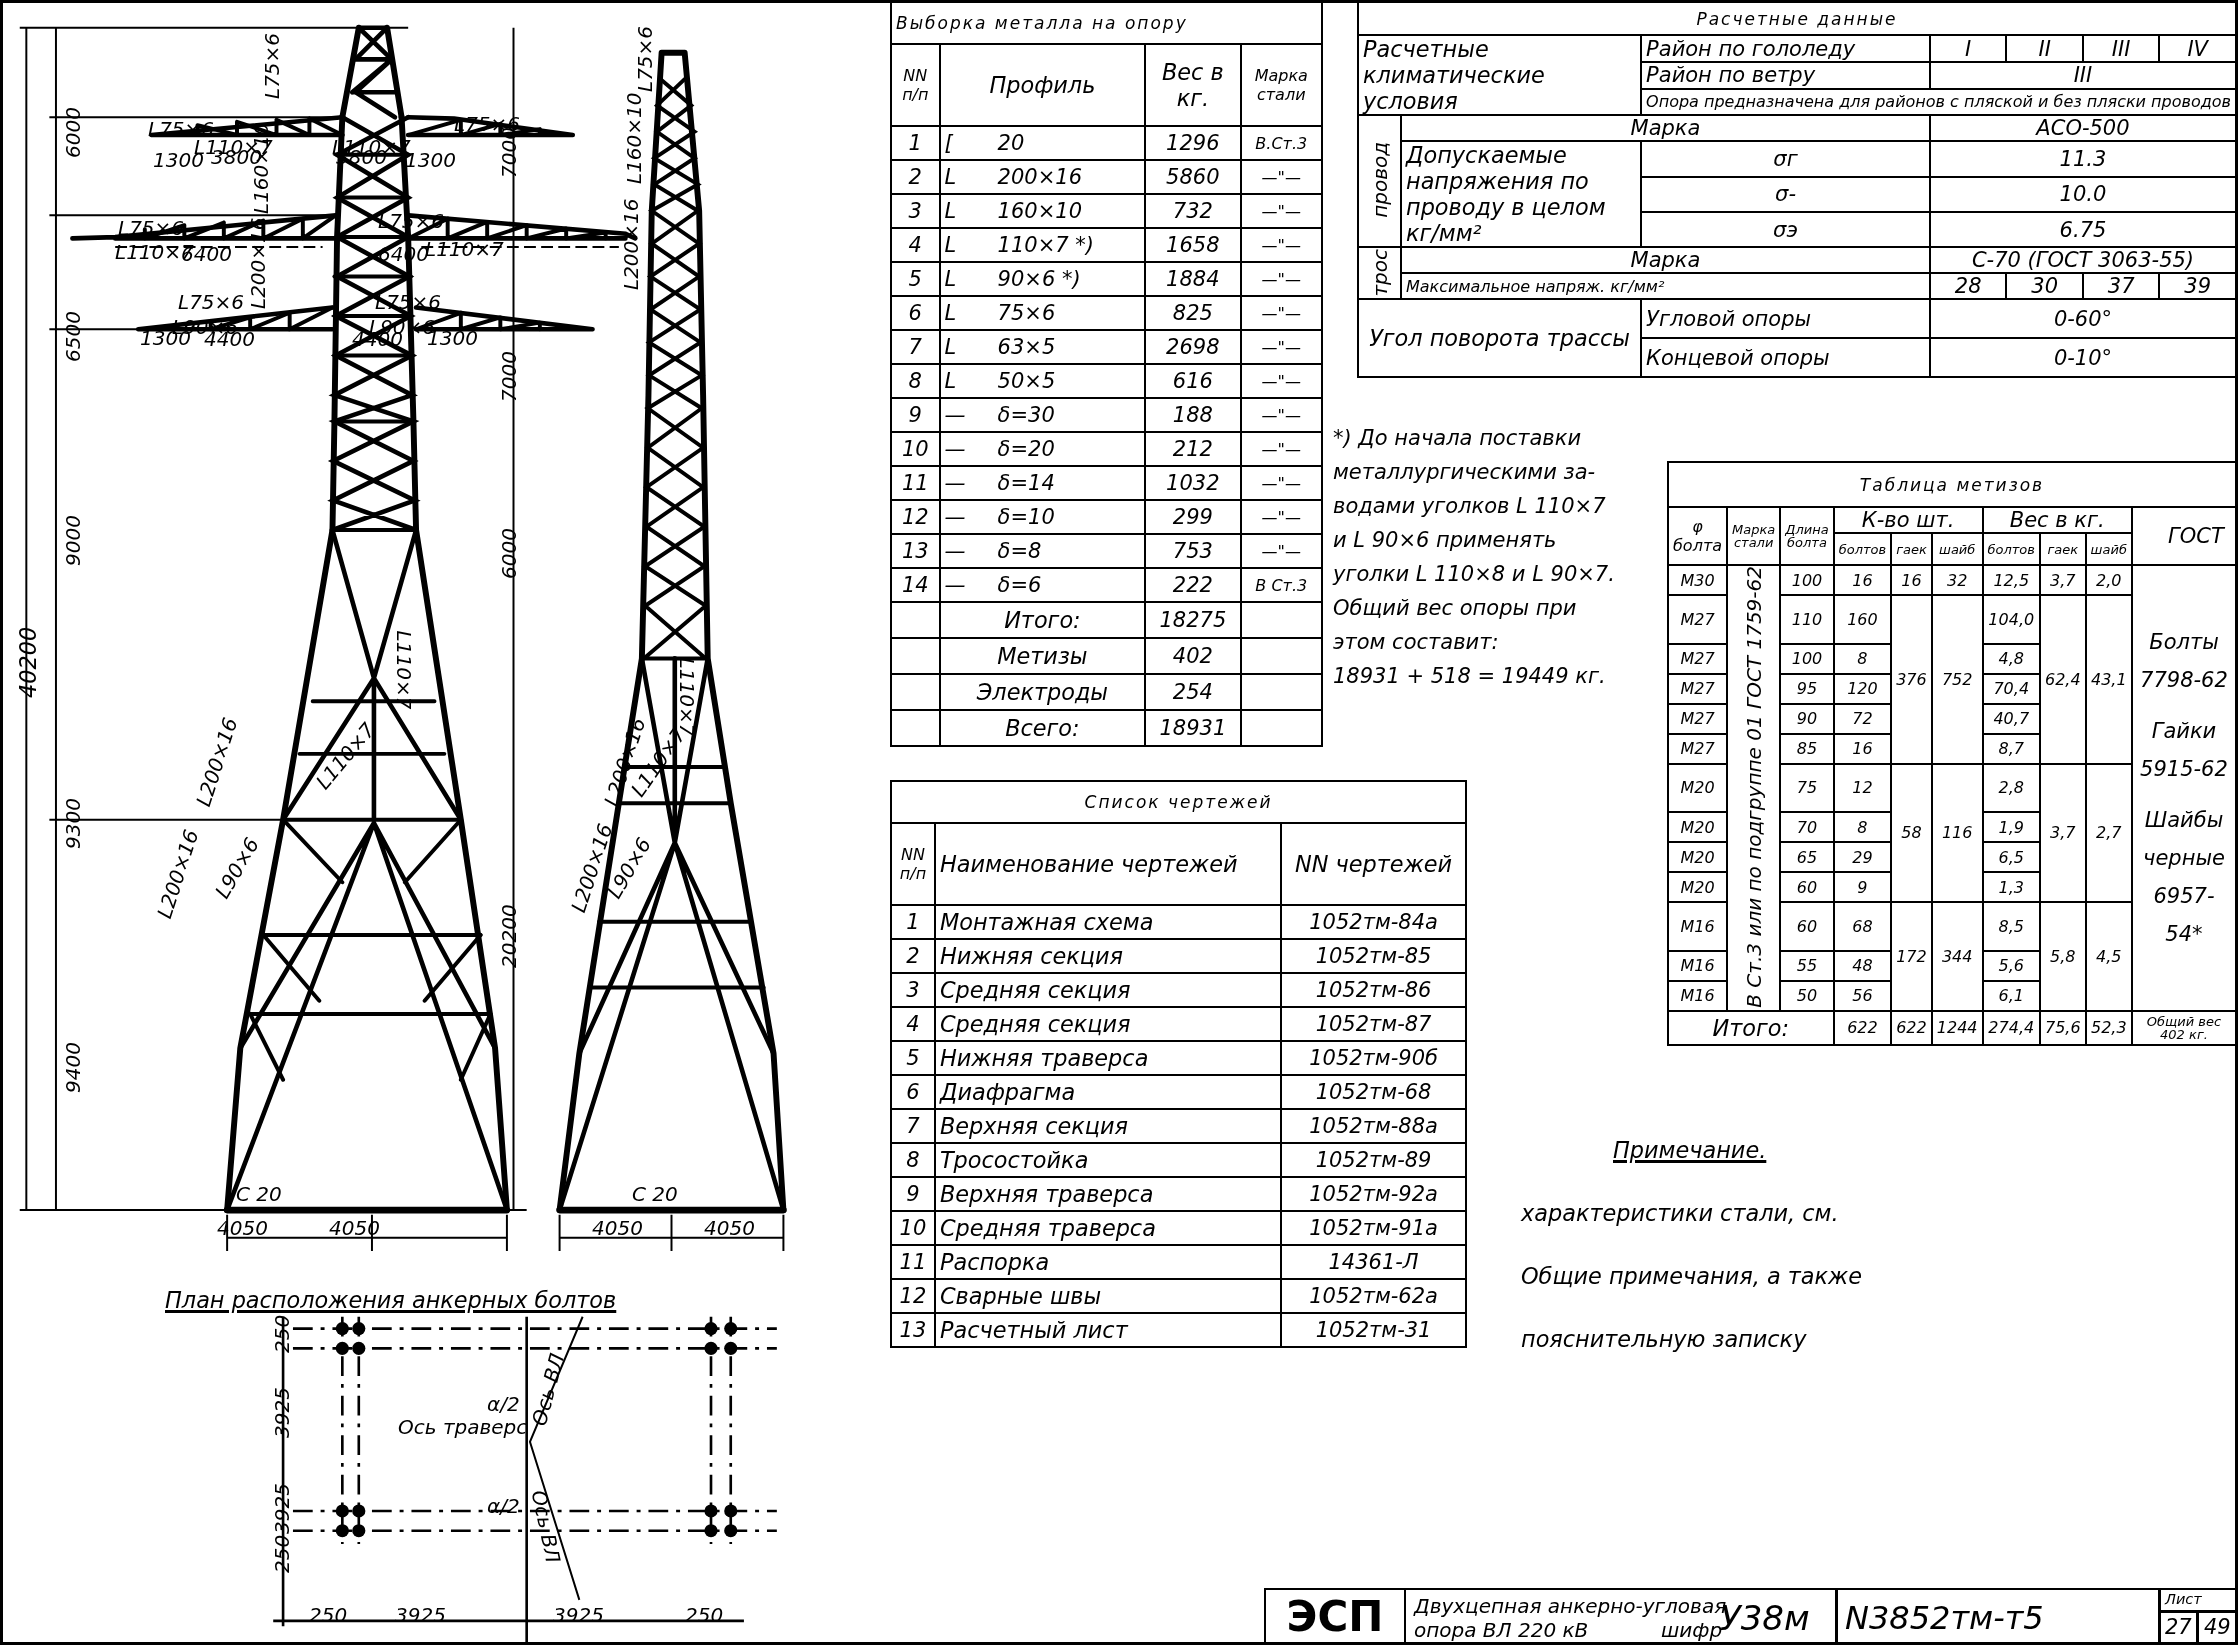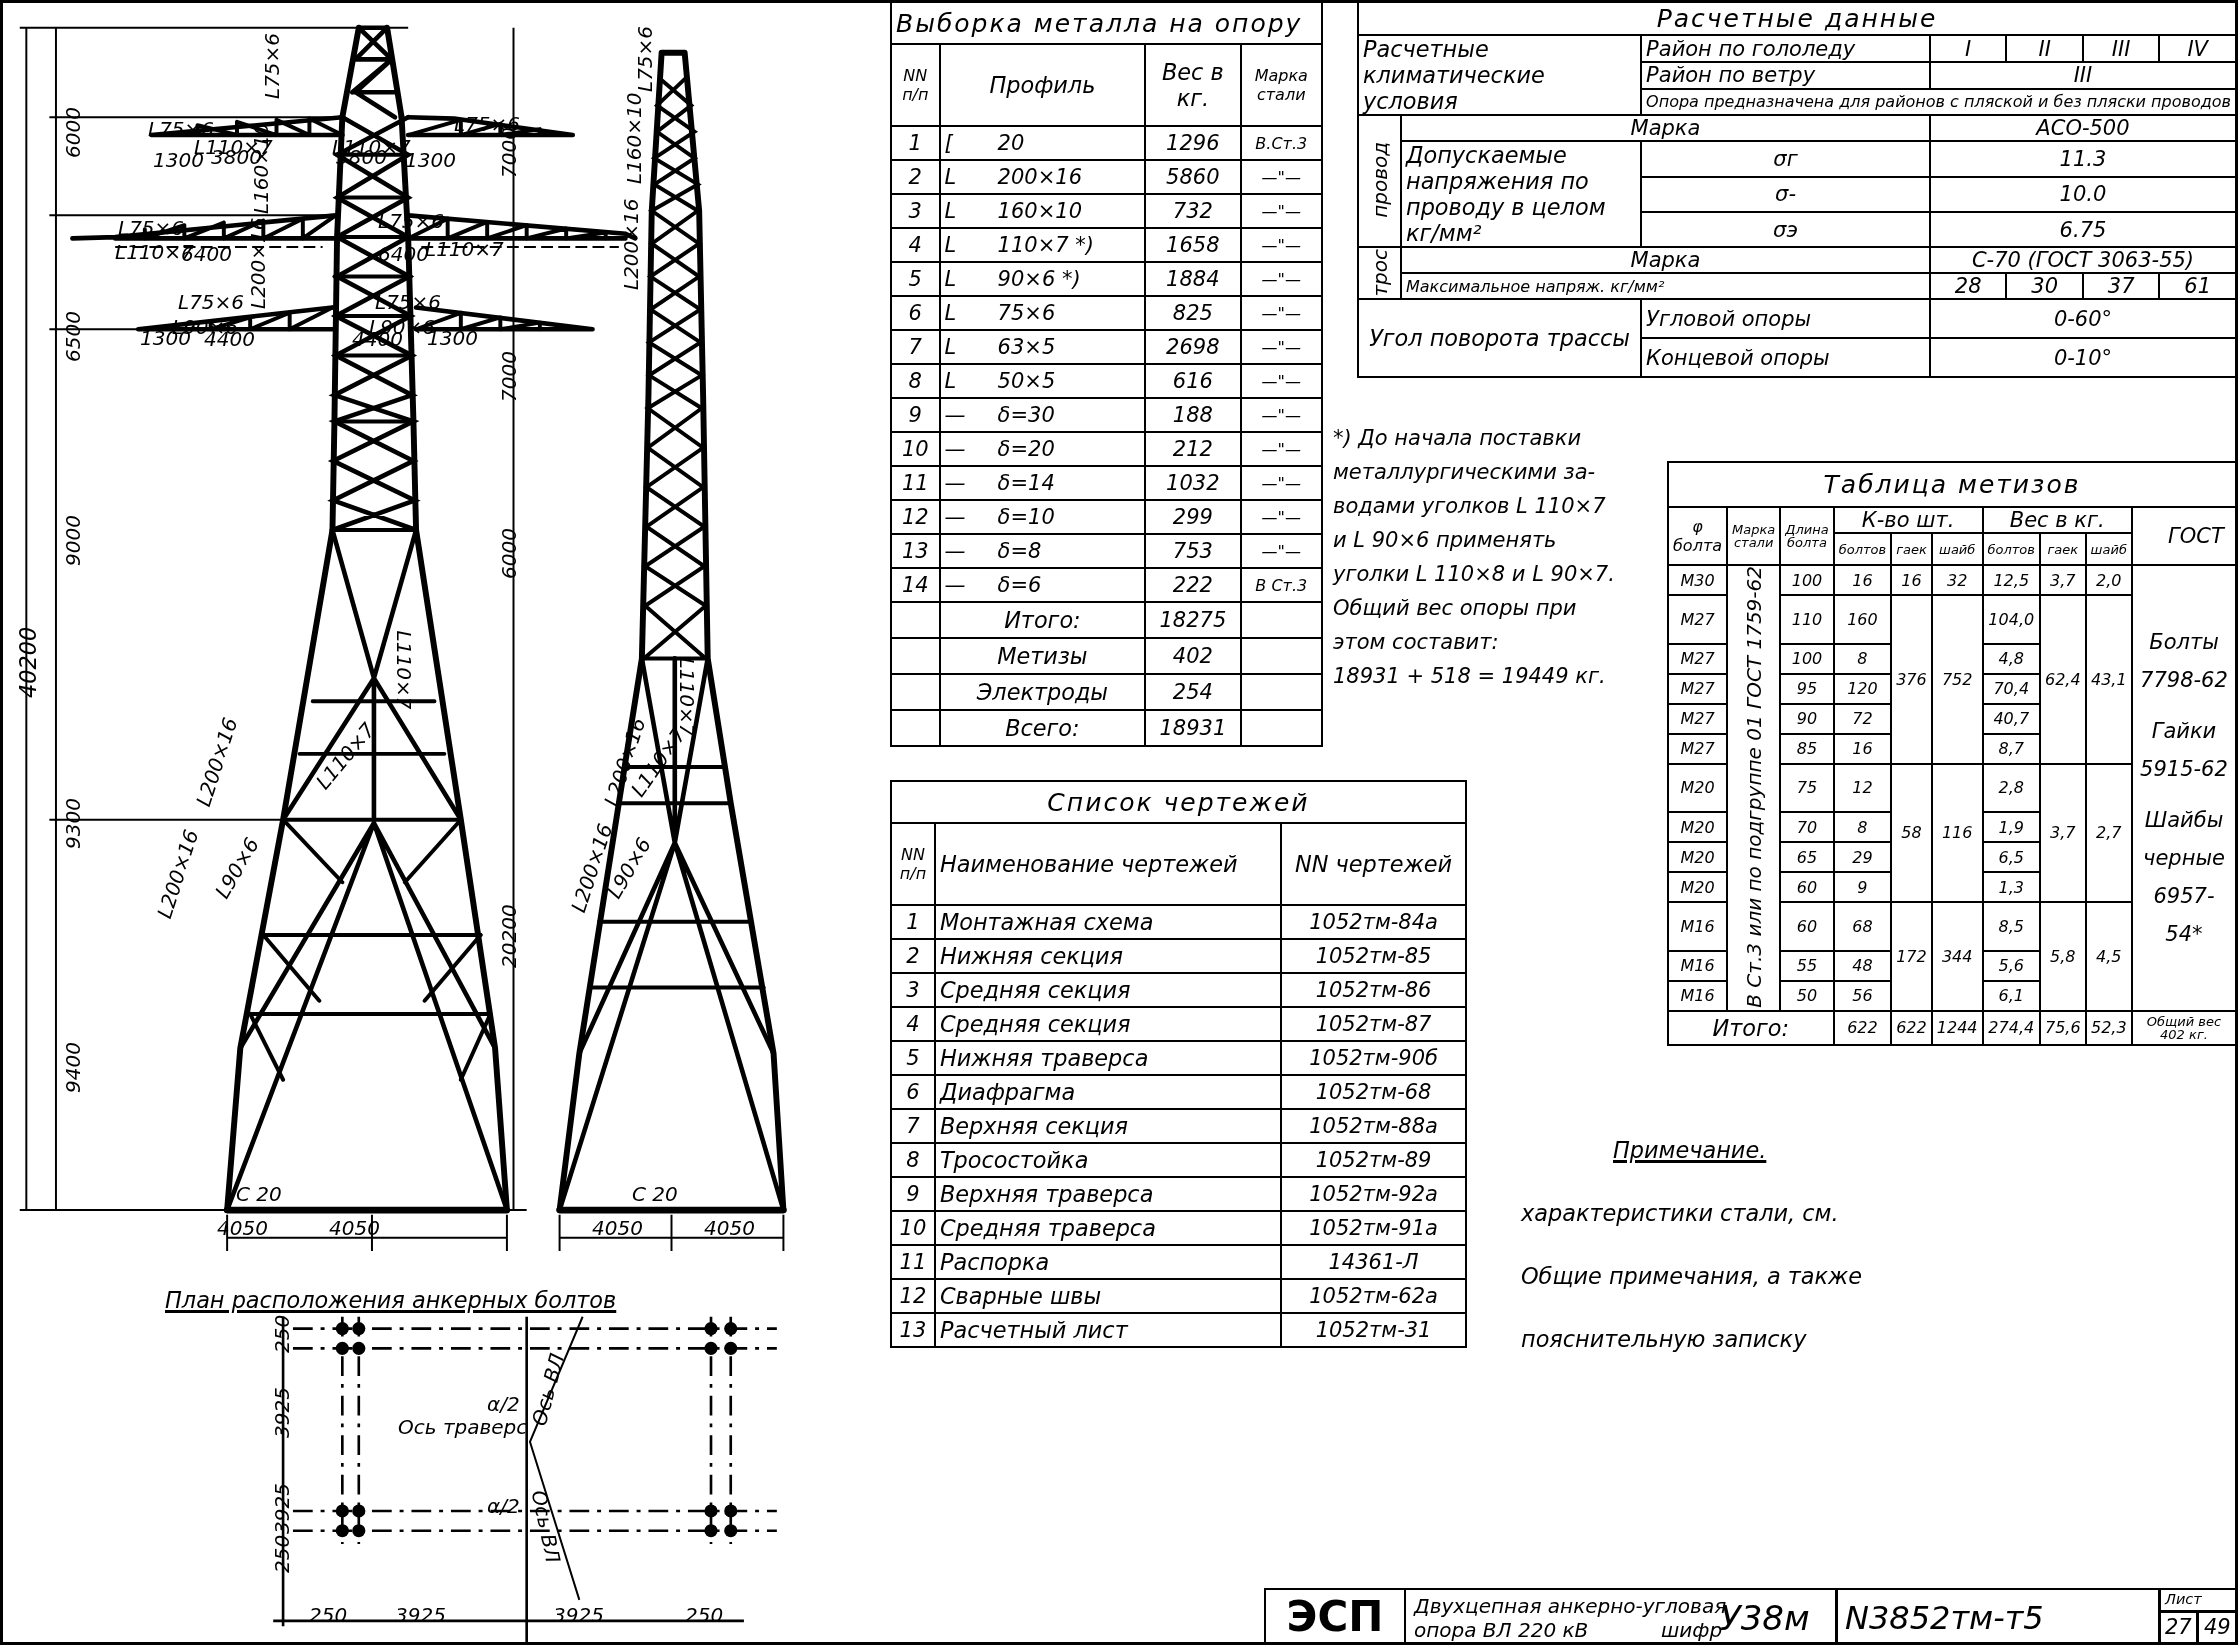--- a/index.html
+++ b/index.html
@@ -3,21 +3,21 @@
 <meta charset="utf-8">
 <style>
   html,body{margin:0;padding:0;background:#fff;}
   body{width:2239px;height:1646px;position:relative;overflow:hidden;
        font-family:"DejaVu Sans",sans-serif;color:#000;font-style:italic;}
   .frame{position:absolute;left:0;top:0;width:2232px;height:1639px;border:3.3px solid #000;}
   .abs{position:absolute;}
   svg.draw{position:absolute;left:0;top:0;}
   table.t{position:absolute;border-collapse:collapse;font-style:italic;}
   table.t td{border:2.6px solid #000;padding:0 4px;text-align:center;vertical-align:middle;white-space:nowrap;}
-  .title-cell{font-size:25px;letter-spacing:2px;margin-top:24px;}
+  .title-cell{font-size:17px;letter-spacing:2px;margin-top:24px;}
   .hdr{font-size:22.4px;}
   .cell{font-size:21px;}
   .small{font-size:16px;}
   .tiny{font-size:13px;line-height:13px;}
   .left{text-align:left !important;}
   .vert{writing-mode:vertical-rl;transform:rotate(180deg);font-size:20px;}
   .lbl{position:absolute;font-size:20px;white-space:nowrap;}
   .vlbl{position:absolute;font-size:20px;white-space:nowrap;transform-origin:left top;transform:rotate(-90deg);}
   .note{position:absolute;font-size:21px;line-height:34px;}
   .underline{text-decoration:underline;text-decoration-thickness:2.6px;}
@@ -345,21 +345,21 @@
   <tr style="height:26px;">
     <td rowspan="2"><span class="vert small">трос</span></td>
     <td colspan="3" class="cell">Марка</td>
     <td colspan="4" class="cell">С-70 (ГОСТ 3063-55)</td>
   </tr>
   <tr style="height:24px;">
     <td colspan="3" class="small left">Максимальное напряж. кг/мм²</td>
     <td class="cell">28</td>
     <td class="cell">30</td>
     <td class="cell">37</td>
-    <td class="cell">61</td>
+    <td class="cell">39</td>
   </tr>
   <tr style="height:39px;">
     <td colspan="2" rowspan="2" class="hdr" style="white-space:normal;">Угол поворота трассы</td>
     <td colspan="2" class="cell left">Угловой опоры</td>
     <td colspan="4" class="cell">0-60°</td>
   </tr>
   <tr style="height:39px;">
     <td colspan="2" class="cell left">Концевой опоры</td>
     <td colspan="4" class="cell">0-10°</td>
   </tr>

